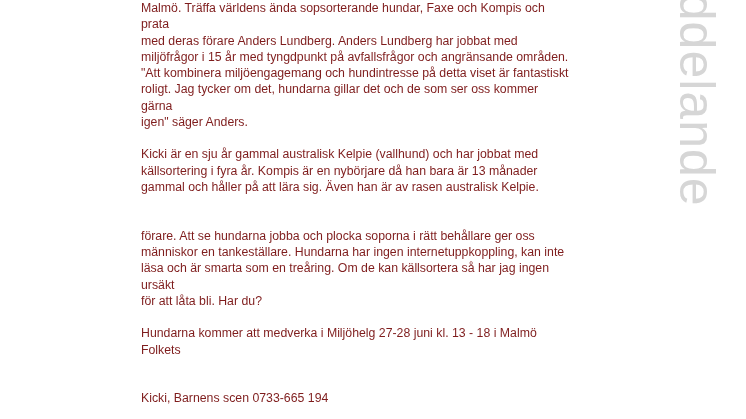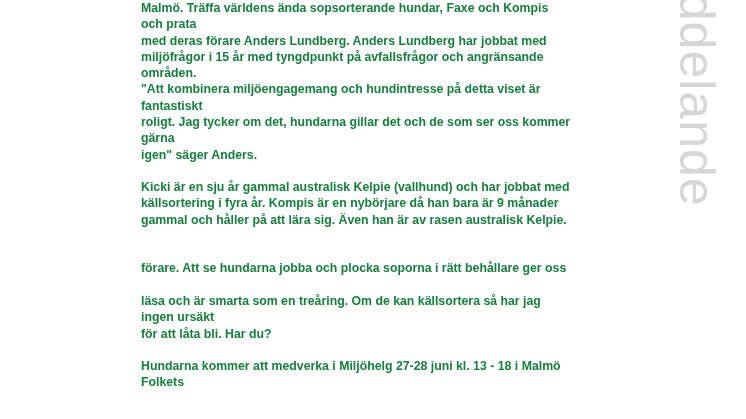--- a/index.html
+++ b/index.html
@@ -23,23 +23,22 @@
   }
   .content {
     position: absolute;
     left: 141px;
     top: 0;
     width: 430px;
   }
   .para {
     font-size: 12.3px;
     line-height: 16.3px;
-    color: #15803d;
+    color: #7f1d1d;
     margin: 0;
-    font-weight: bold;
   }
   .gap-md { height: 16px; }
   
   .vertical-word {
     position: absolute;
     right: 0px;
     top: 0px;
     height: 300px;
     width: 110px;
     overflow: hidden;
@@ -76,26 +75,26 @@
       <span>miljöfrågor i 15 år med tyngdpunkt på avfallsfrågor och angränsande områden.</span><br>
       <span>"Att kombinera miljöengagemang och hundintresse på detta viset är fantastiskt</span><br>
       <span>roligt. Jag tycker om det, hundarna gillar det och de som ser oss kommer gärna</span><br>
       <span>igen" säger Anders.</span>
     </p>
 
     <div class="gap-md"></div>
 
     <p class="para">
       <span>Kicki är en sju år gammal australisk Kelpie (vallhund) och har jobbat med</span><br>
-      <span>källsortering i fyra år. Kompis är en nybörjare då han bara är 9 månader</span><br>
+      <span>källsortering i fyra år. Kompis är en nybörjare då han bara är 13 månader</span><br>
       <span>gammal och håller på att lära sig. Även han är av rasen australisk Kelpie.</span><br>
       <br>
       <br>
       <span>förare. Att se hundarna jobba och plocka soporna i rätt behållare ger oss</span><br>
-      <br>
+      <span>människor en tankeställare. Hundarna har ingen internetuppkoppling, kan inte</span><br>
       <span>läsa och är smarta som en treåring. Om de kan källsortera så har jag ingen ursäkt</span><br>
       <span>för att låta bli. Har du?</span>
     </p>
 
     <div class="gap-md"></div>
 
     <p class="para">
       <span>Hundarna kommer att medverka i Miljöhelg 27-28 juni kl. 13 - 18 i Malmö Folkets</span><br>
     </p>
 

